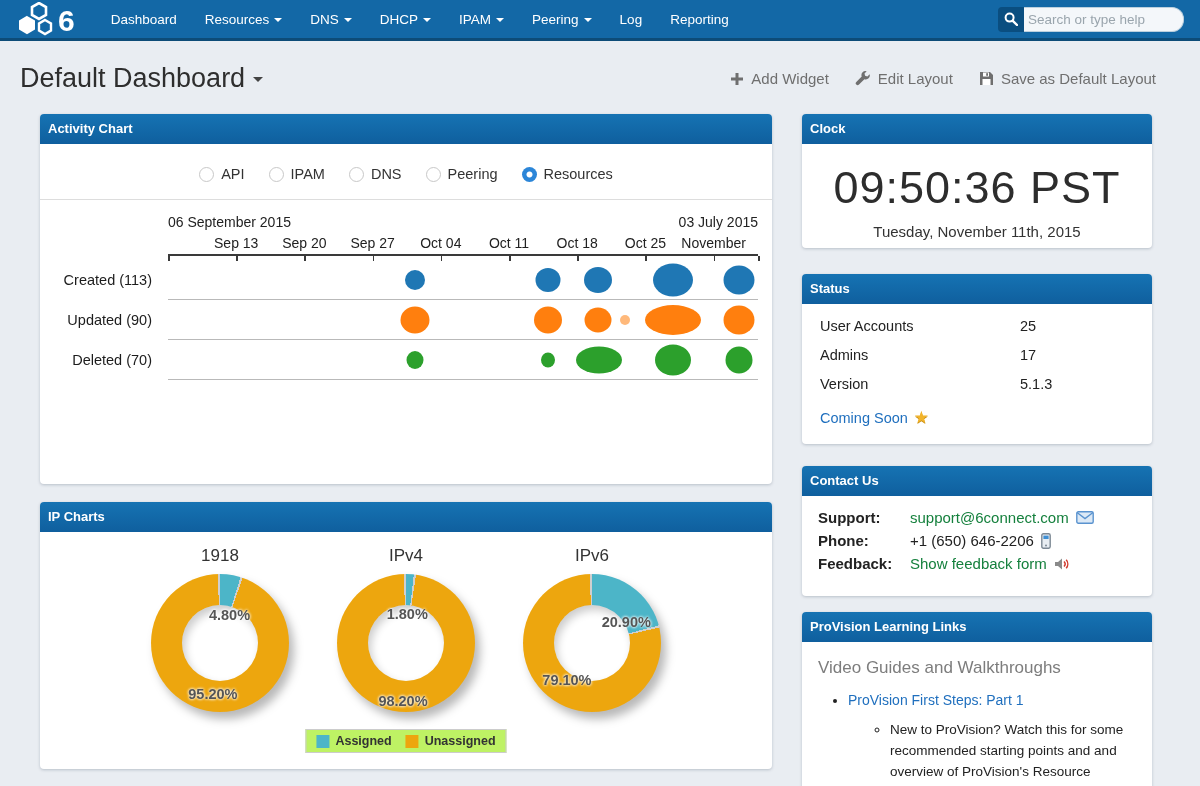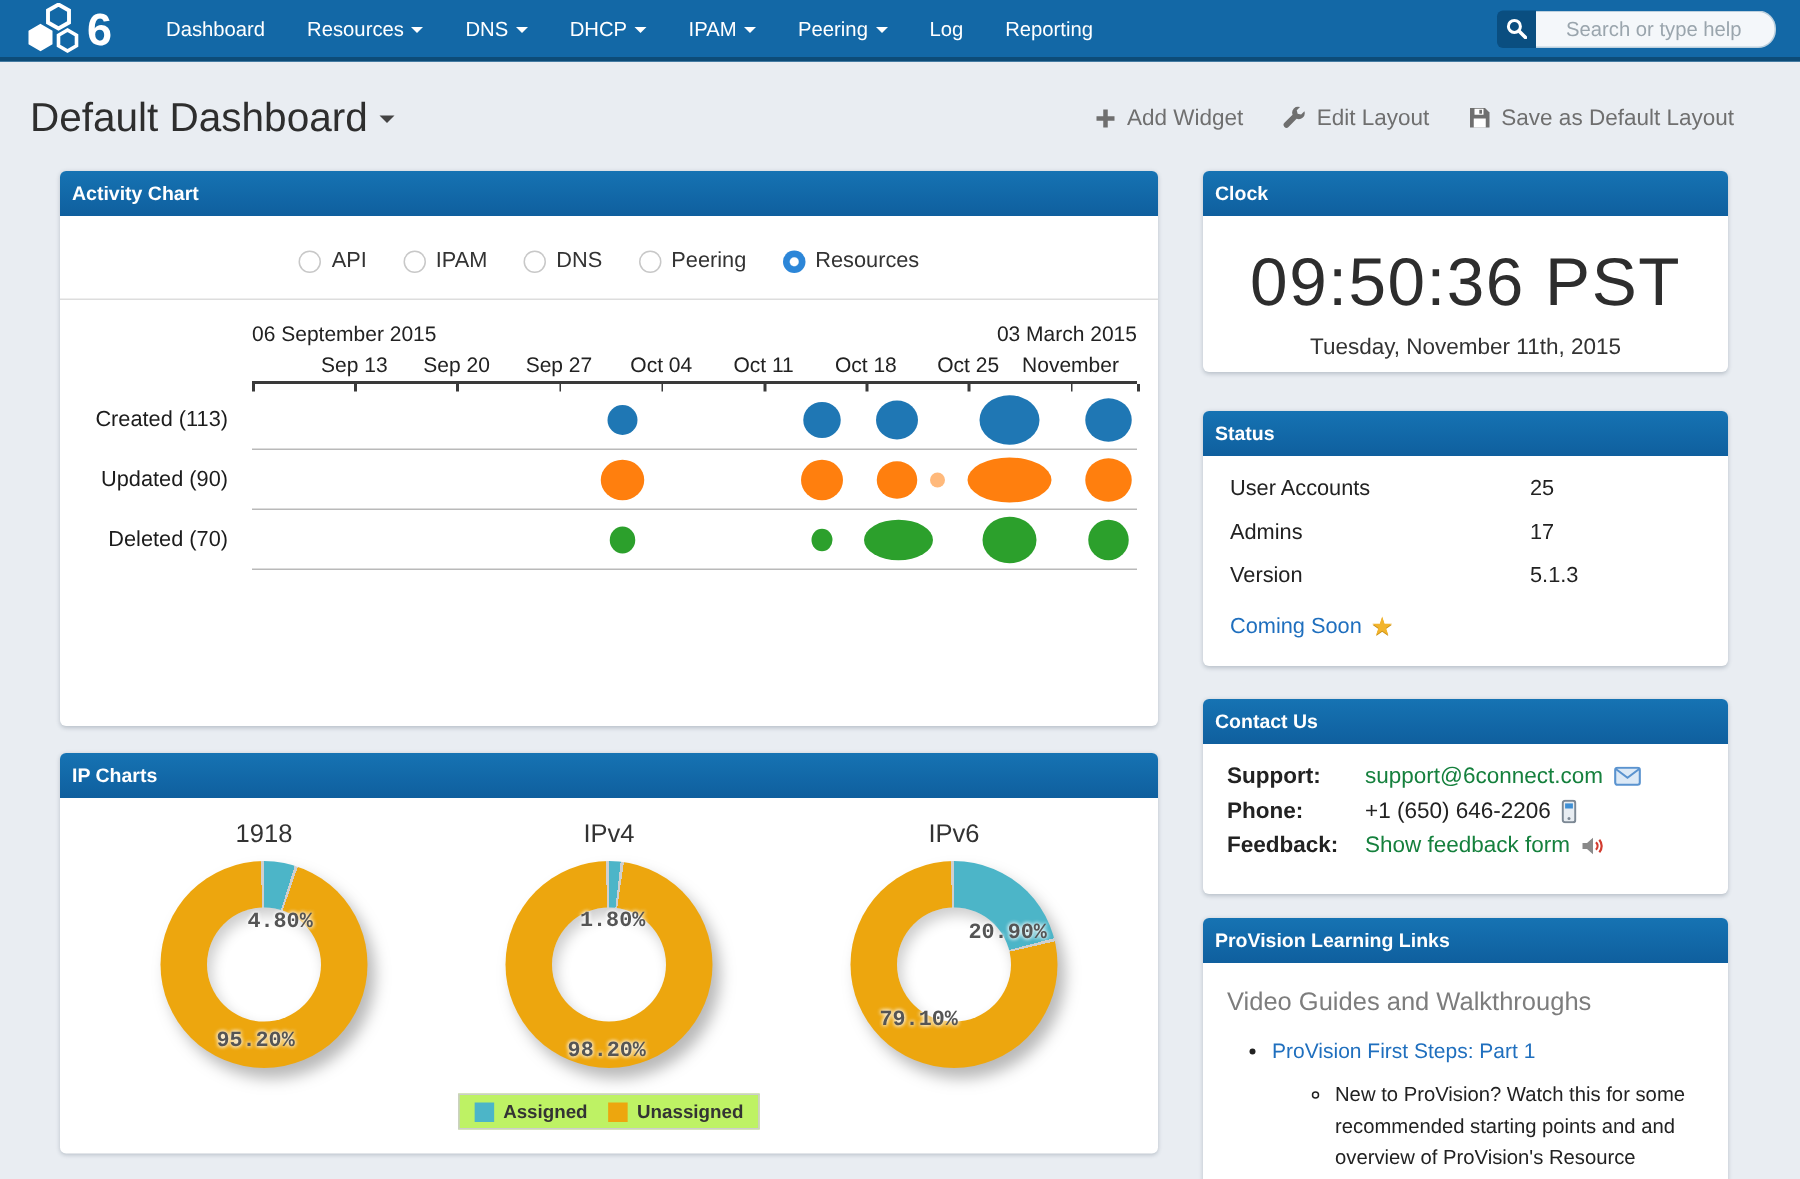--- a/index.html
+++ b/index.html
@@ -8,21 +8,21 @@
 
   
   .navbar { height:41px; background:#1368a6; border-bottom:3px solid #0d4c78; display:flex; align-items:center; padding:0 16px 0 18px; }
   .brand { display:flex; align-items:flex-end; margin-right:26px; cursor:pointer; }
   .brand-num { color:#fff; font-size:30px; font-weight:bold; line-height:30px; margin-left:-2px; }
   .nav-items { display:flex; align-items:center; list-style:none; gap:8px; }
   .nav-item { color:#fff; font-size:13.5px; padding:6px 10px; cursor:pointer; white-space:nowrap; }
   .caret { display:inline-block; margin-left:5px; vertical-align:middle; border-left:4px solid transparent; border-right:4px solid transparent; border-top:4px solid #fff; }
   .nav-search { margin-left:auto; display:flex; align-items:center; }
   .search-btn { width:26px; height:25px; background:#0a4e80; border:none; border-radius:4px 0 0 4px; display:flex; align-items:center; justify-content:center; cursor:pointer; }
-  .search-input { width:160px; height:25px; border:1px solid #bcd0de; border-left:none; border-radius:0 12px 12px 0; padding:0 20px; font-size:13.5px; color:#444; background:#f4f7fa; outline:none; }
+  .search-input { width:160px; height:25px; border:1px solid #bcd0de; border-left:none; border-radius:0 12px 12px 0; padding:0 4px; font-size:13.5px; color:#444; background:#f4f7fa; outline:none; }
   .search-input::placeholder { color:#9aa5ad; }
 
   
   .page-header { display:flex; align-items:center; justify-content:space-between; padding:22px 44px 0 20px; }
   .page-title { font-size:27px; color:#2e2e2e; cursor:pointer; }
   .page-title .caret { border-top-color:#444; margin-left:8px; border-left-width:5px; border-right-width:5px; border-top-width:5px; }
   .header-actions { display:flex; align-items:center; gap:26px; }
   .action-btn { display:flex; align-items:center; gap:7px; color:#6f6f6f; font-size:15px; cursor:pointer; }
   .action-btn svg { display:block; }
 
@@ -47,24 +47,24 @@
   .tick-label { position:absolute; transform:translateX(-50%); font-size:14px; color:#222; white-space:nowrap; top:2px; }
   .axis { position:relative; border-top:2px solid #3a3a3a; height:6px; }
   .axis-tick { position:absolute; top:0; width:1.5px; height:5px; background:#3a3a3a; }
   .bubble-rows { }
   .bubble-row { position:relative; height:40px; border-bottom:1px solid #b9b9b9; }
   .row-label { position:absolute; left:-128px; width:112px; text-align:right; top:50%; transform:translateY(-50%); font-size:14.5px; color:#1c1c1c; }
   .bubble { position:absolute; top:50%; transform:translate(-50%,-50%); border-radius:50%; }
 
   
   .ip-panel { height:267px; position:relative; }
-  .donut-row { display:flex; justify-content:center; margin-top:14px;gap:44px; }
+  .donut-row { display:flex; justify-content:center; margin-top:14px; }
   .donut-col { width:186px; display:flex; flex-direction:column; align-items:center; }
   .donut-title { font-size:17px; color:#333; margin-bottom:8px; }
-  .donut { position:relative; width:138px; height:138px;font-family:Liberation Mono, monospace; }
+  .donut { position:relative; width:138px; height:138px; }
   .donut-ring { position:absolute; inset:0; border-radius:50%; filter:drop-shadow(5px 7px 5px rgba(0,0,0,.28)); }
   .donut-hole { position:absolute; left:50%; top:50%; transform:translate(-50%,-50%); width:76px; height:76px; border-radius:50%; background:#fff; box-shadow:inset 3px 5px 9px rgba(0,0,0,.2); }
   .donut-label { position:absolute; font-size:14.5px; font-weight:bold; color:#555; text-shadow:0 0 3px #fff,0 0 3px #fff; white-space:nowrap; }
   .legend { position:absolute; left:50%; bottom:16px; transform:translateX(-50%); display:flex; gap:14px; align-items:center; border:1px solid #ccc; background:#bef264; padding:4px 10px; }
   .legend-item { display:flex; align-items:center; gap:6px; font-size:12.5px; font-weight:bold; color:#333; }
   .legend-swatch { width:13px; height:13px; display:inline-block; }
 
   
   .clock-panel { height:134px; margin-bottom:26px; }
   .clock-time { text-align:center; font-size:45px; color:#2d2d2d; margin-top:18px; letter-spacing:1px; }
@@ -181,21 +181,21 @@
           </span>
           <span class="filter">
             <span class="radio on"></span>
             <span>Resources</span>
           </span>
         </div>
       <div class="divider"></div>
       <div class="chart-wrap">
         <div class="context-row">
           <span>06 September 2015</span>
-          <span>03 March 2015</span>
+          <span>03 July 2015</span>
         </div>
         <div class="ticks-row">
             <span class="tick-label" style="left: 11.5607%;">Sep 13</span>
             <span class="tick-label" style="left: 23.1214%;">Sep 20</span>
             <span class="tick-label" style="left: 34.6821%;">Sep 27</span>
             <span class="tick-label" style="left: 46.2428%;">Oct 04</span>
             <span class="tick-label" style="left: 57.8035%;">Oct 11</span>
             <span class="tick-label" style="left: 69.3642%;">Oct 18</span>
             <span class="tick-label" style="left: 80.9249%;">Oct 25</span>
             <span class="tick-label" style="left: 92.4855%;">November</span>

